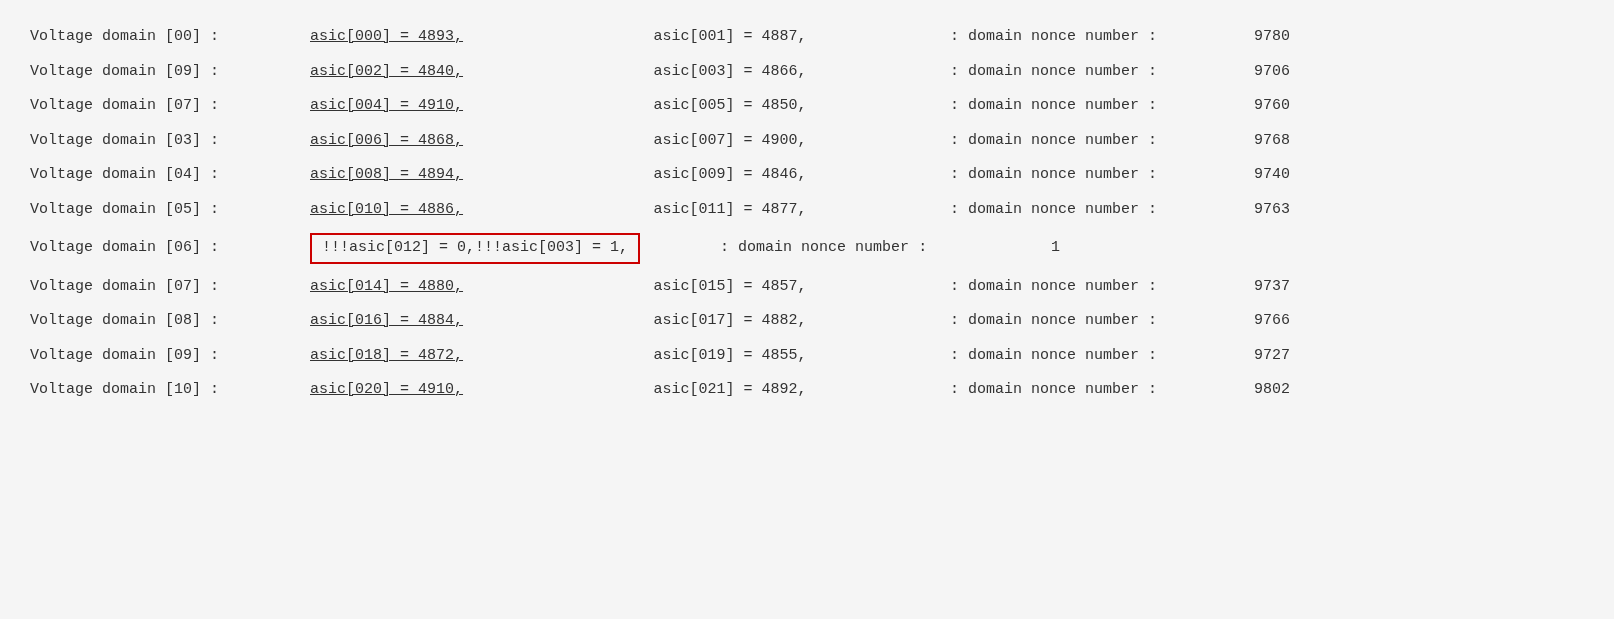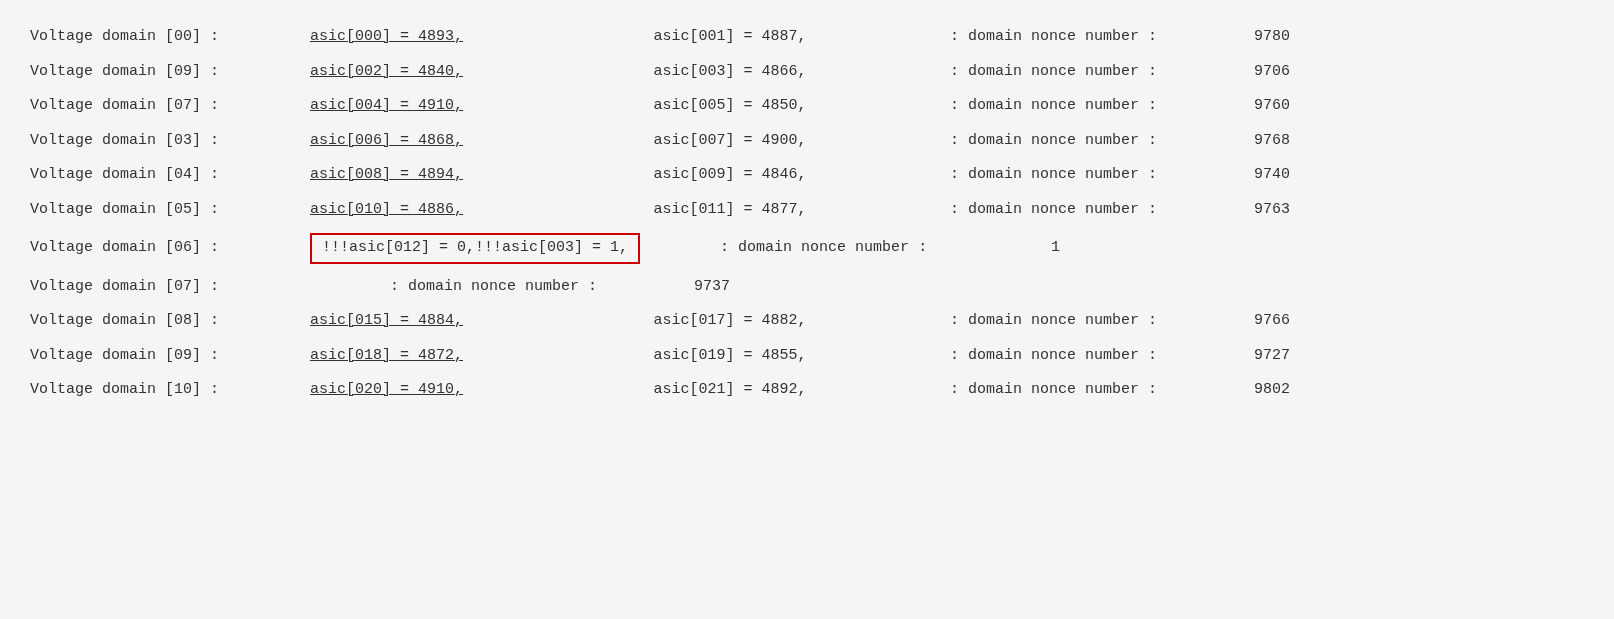--- a/index.html
+++ b/index.html
@@ -120,27 +120,29 @@
         <span>asic[012] =      0,</span>
         <span>  !!! </span>
         <span>asic[003] =      1,</span>
         </span>
         <span style="width:80px; flex-shrink:0;"></span>
         <span style="width:260px; flex-shrink:0;">: domain nonce number :</span>
         <span style="width:80px; flex-shrink:0; text-align:right;">1</span>
       </div>
     <div class="log-row">
         <span class="col-domain">Voltage domain [07] :</span>
+        <span class="col-asic1">asic[014] = 4880,</span>
+        <span class="col-asic2">asic[015] = 4857,</span>
         <span class="col-spacer"></span>
         <span class="col-nonce-label">: domain nonce number :</span>
         <span class="col-nonce-value">9737</span>
       </div>
     <div class="log-row">
         <span class="col-domain">Voltage domain [08] :</span>
-        <span class="col-asic1">asic[015] = 4884,</span>
+        <span class="col-asic1">asic[016] = 4884,</span>
         <span class="col-asic2">asic[017] = 4882,</span>
         <span class="col-spacer"></span>
         <span class="col-nonce-label">: domain nonce number :</span>
         <span class="col-nonce-value">9766</span>
       </div>
     <div class="log-row">
         <span class="col-domain">Voltage domain [09] :</span>
         <span class="col-asic1">asic[018] = 4872,</span>
         <span class="col-asic2">asic[019] = 4855,</span>
         <span class="col-spacer"></span>

